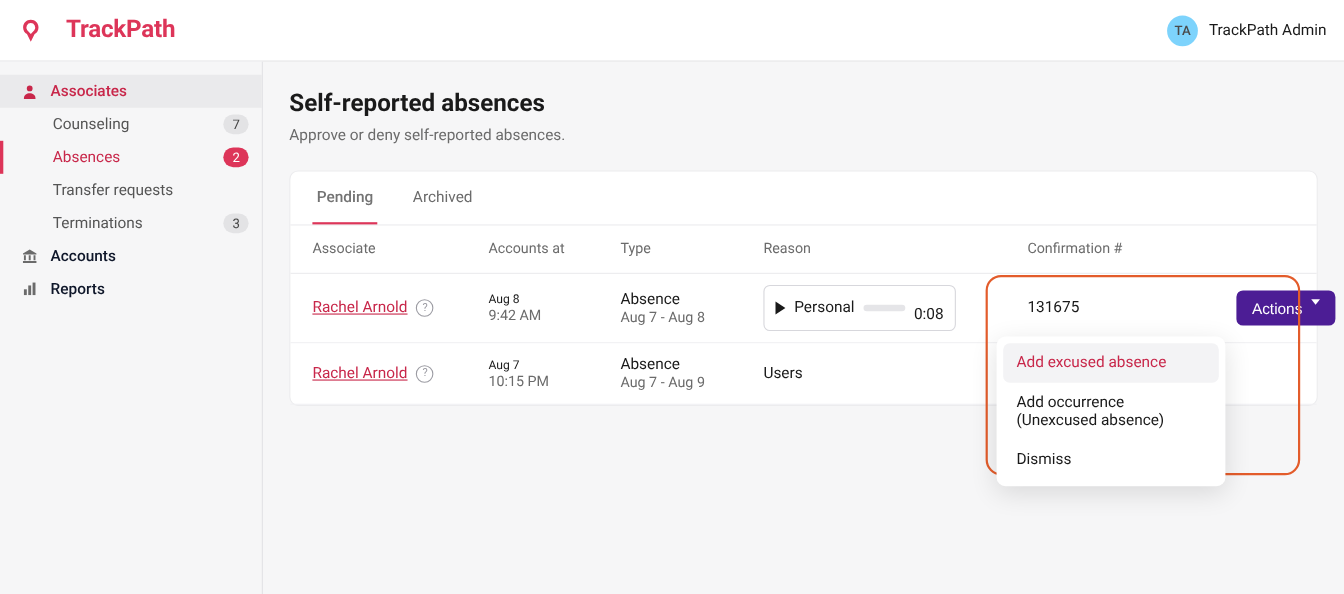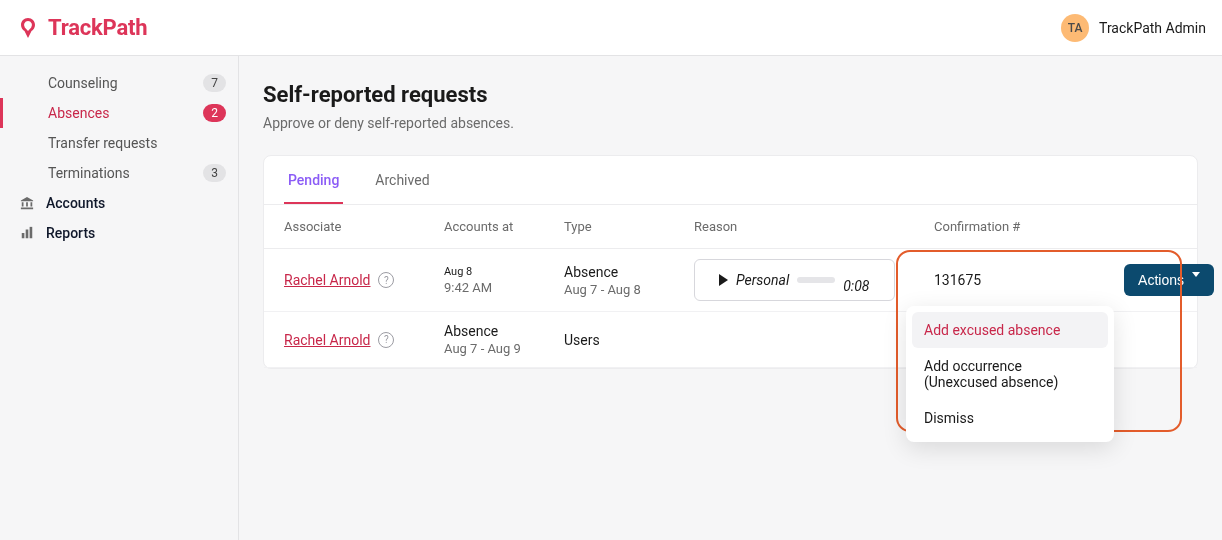--- a/index.html
+++ b/index.html
@@ -18,21 +18,21 @@
       background: #fff;
       border-bottom: 1px solid #e3e3e5;
       display: flex;
       align-items: center;
       justify-content: space-between;
       padding: 0 16px 0 16px;
     }
     .brand {
       display: flex;
       align-items: flex-end;
-      gap: 8px;
+      gap: 20px;
     }
     .brand-mark {
       width: 24px;
       height: 24px;
       color: #dd3559;
     }
     .brand-name {
       font-size: 22px;
       font-weight: 700;
       color: #dd3559;
@@ -40,21 +40,21 @@
     }
     .user-chip {
       display: flex;
       align-items: center;
       gap: 10px;
     }
     .avatar {
       width: 28px;
       height: 28px;
       border-radius: 50%;
-      background: #fdba74;
+      background: #7dd3fc;
       display: flex;
       align-items: center;
       justify-content: center;
       font-size: 12px;
       font-weight: 500;
       color: #4a4a4a;
     }
     .user-name {
       font-size: 14px;
       color: #1a1a1a;
@@ -162,21 +162,21 @@
       border-bottom: 1px solid #ececee;
     }
     .tab {
       padding: 16px 4px 14px;
       font-size: 14px;
       color: #6b6b6b;
       cursor: pointer;
       border-bottom: 2px solid transparent;
     }
     .tab.active {
-      color: #8b5cf6;
+      color: #737373;
       font-weight: 500;
       border-bottom-color: #dd3559;
     }
 
     
     .thead, .trow {
       display: grid;
       grid-template-columns: 160px 120px 130px 240px 150px 130px;
       align-items: center;
       padding: 0 20px;
@@ -224,43 +224,42 @@
     .type-cell .type-range { font-size: 13px; color: #6b6b6b; margin-top: 2px; }
 
     .reason-cell { font-size: 14px; }
 
     .audio-pill {
       display: inline-flex;
       align-items: center;
       gap: 8px;
       border: 1px solid #d7d7dc;
       border-radius: 6px;
-      padding: 6px 24px;
+      padding: 6px 10px;
       background: #fff;
       font-size: 14px;
-      font-style: italic;
     }
     .play-triangle {
       width: 0; height: 0;
       border-left: 9px solid #1a1a1a;
       border-top: 6px solid transparent;
       border-bottom: 6px solid transparent;
     }
     .track {
       width: 38px; height: 6px;
       background: #e5e5e8;
       border-radius: 3px;
     }
     .duration { font-variant-numeric: tabular-nums; margin-top: 12px; }
 
     .conf-cell { font-size: 14px; }
 
     .actions-cell { display: flex; justify-content: flex-end; }
     .actions-btn {
-      background: #0c4a6e;
+      background: #4c1d95;
       color: #fff;
       border: none;
       border-radius: 6px;
       padding: 8px 14px;
       font-size: 14px;
       display: inline-flex;
       align-items: flex-start;
       gap: 8px;
       cursor: pointer;
     }
@@ -317,20 +316,29 @@
   </div>
   <div class="user-chip">
     <span class="avatar">TA</span>
     <span class="user-name">TrackPath Admin</span>
   </div>
 </div>
 
 <div class="layout">
 
   <nav class="sidebar">
+    <div class="nav-item active">
+      <span class="icon-slot">
+        <svg viewBox="0 0 16 16" width="14" height="14" fill="currentColor">
+            <circle cx="8" cy="5" r="3"></circle>
+            <path d="M2 15c0-3 3-5 6-5s6 2 6 5v1H2z"></path>
+          </svg>
+      </span>
+      <span class="nav-label">Associates</span>
+    </div>
     <div class="nav-subitems">
       <div class="nav-subitem">
         <span>Counseling</span>
         <span class="badge">7</span>
       </div>
       <div class="nav-subitem active">
         <span>Absences</span>
         <span class="badge">2</span>
       </div>
       <div class="nav-subitem">
@@ -356,21 +364,21 @@
             <rect x="2" y="8" width="3" height="6"></rect>
             <rect x="6.5" y="4" width="3" height="10"></rect>
             <rect x="11" y="1" width="3" height="13"></rect>
           </svg>
       </span>
       <span class="nav-label">Reports</span>
     </div>
   </nav>
 
   <main class="main">
-    <h1 class="page-title">Self-reported requests</h1>
+    <h1 class="page-title">Self-reported absences</h1>
     <p class="page-subtitle">Approve or deny self-reported absences.</p>
 
     <section class="panel">
       <div class="tabs">
         <div class="tab active">Pending</div>
         <div class="tab">Archived</div>
       </div>
 
       <div class="thead">
         <div>Associate</div>
@@ -409,20 +417,24 @@
             <span class="caret-down"></span>
           </button>
         </div>
       </div>
 
       <div class="trow">
         <div class="assoc-cell">
           <a class="assoc-link">Rachel Arnold</a>
           <span class="help-icon">?</span>
         </div>
+        <div class="reported-cell">
+          <div class="date">Aug 7</div>
+          <div class="time">10:15 PM</div>
+        </div>
         <div class="type-cell">
           <div class="type-label">Absence</div>
           <div class="type-range">Aug 7 - Aug 9</div>
         </div>
         <div class="reason-cell">Users</div>
         <div class="conf-cell"></div>
         <div class="actions-cell"></div>
       </div>
 
       <div class="highlight-ring" style="left:632px; top:94px; width:286px; height:182px;"></div>

